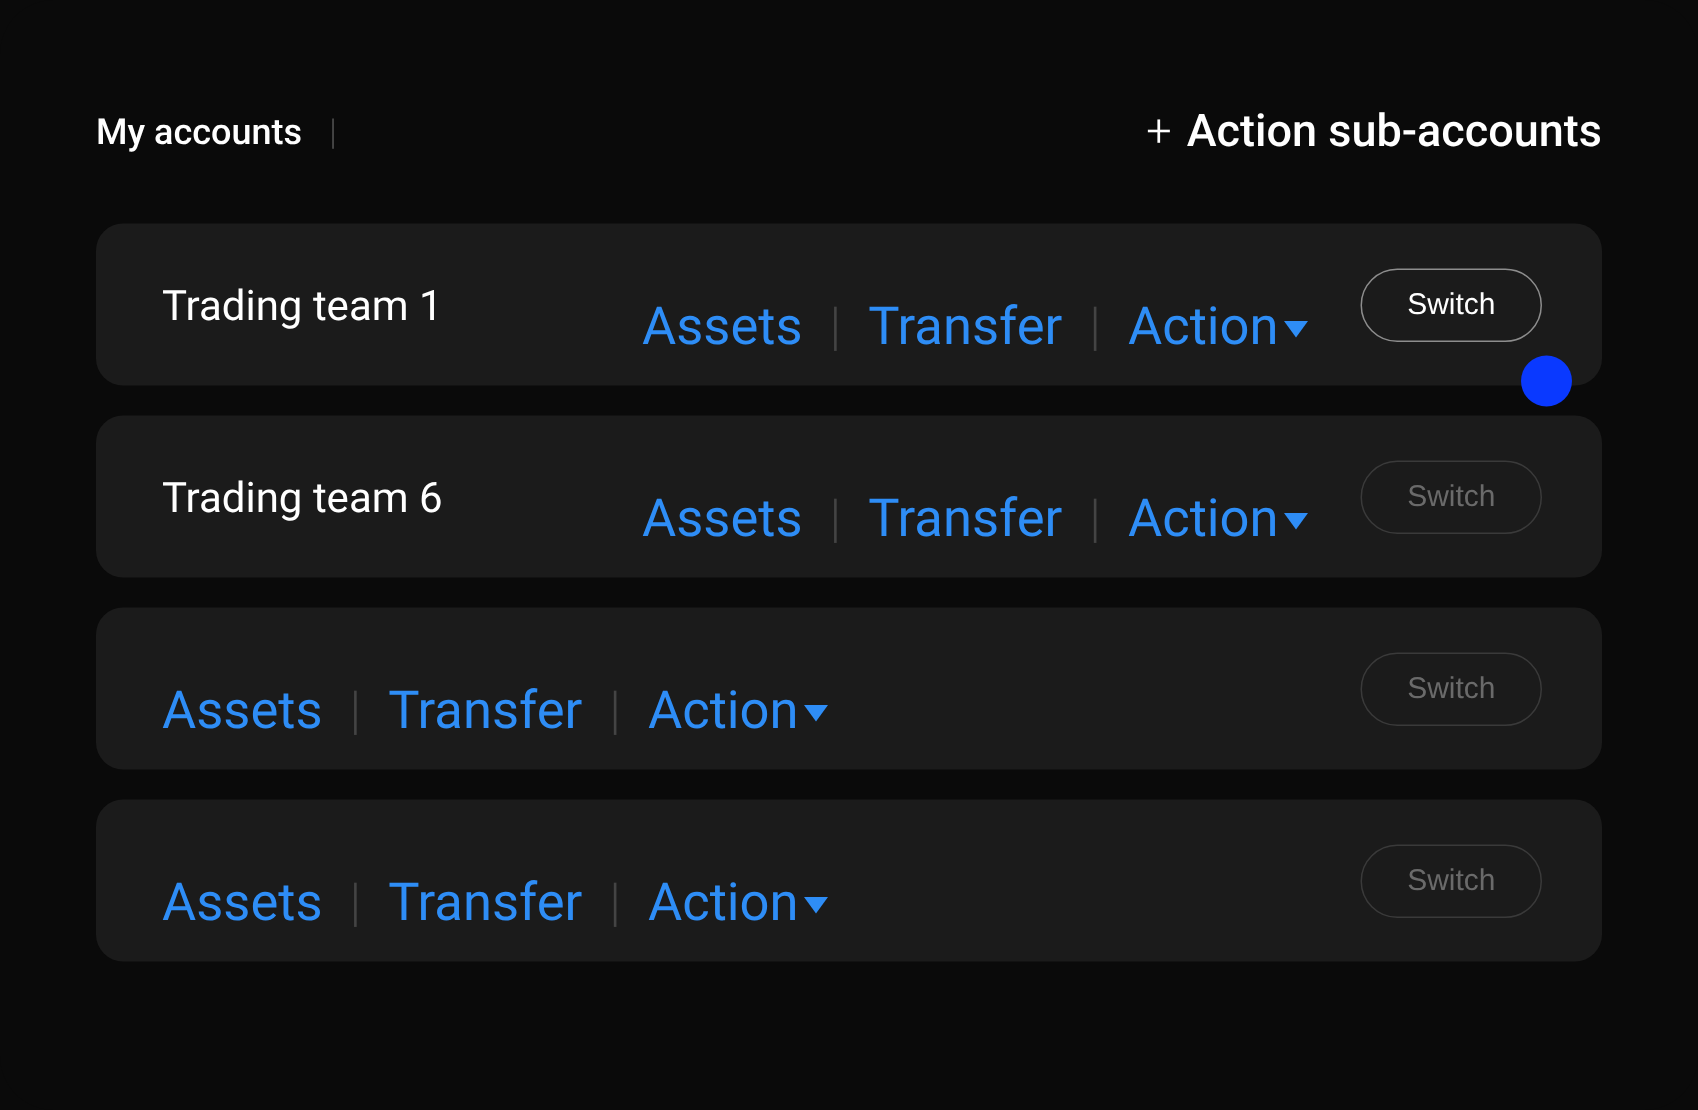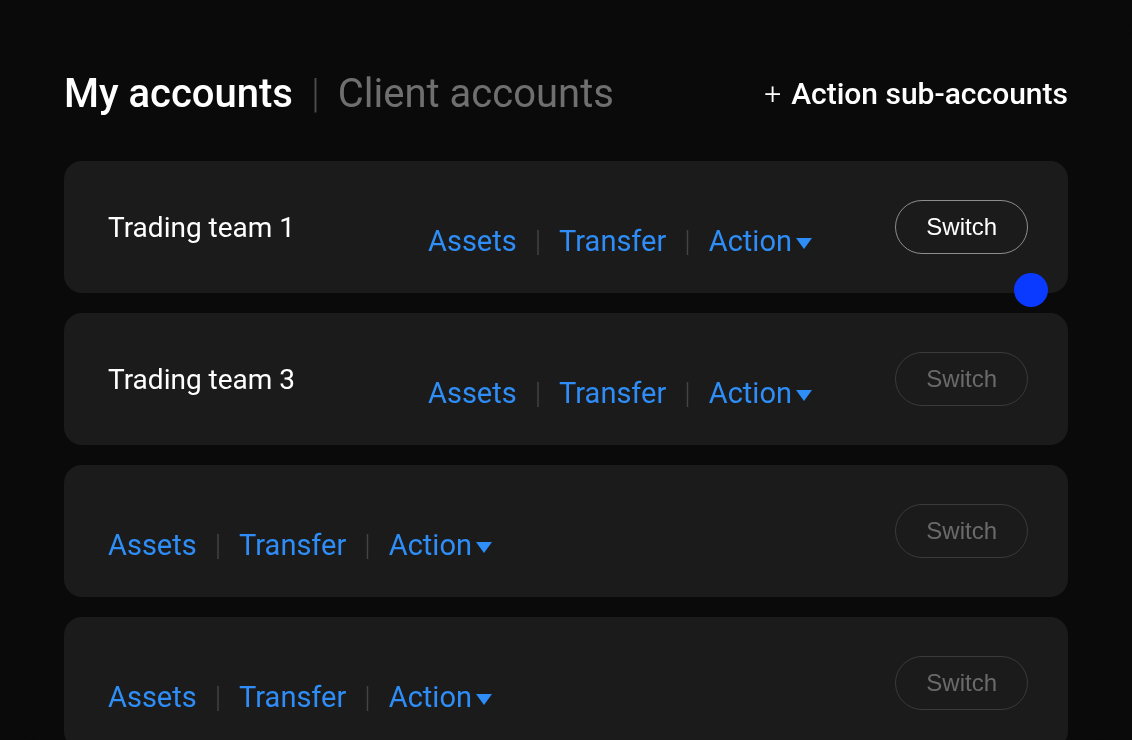--- a/index.html
+++ b/index.html
@@ -21,76 +21,76 @@
   .header {
     display: flex;
     align-items: center;
     justify-content: space-between;
     margin-bottom: 44px;
   }
   .tabs {
     display: flex;
     align-items: center;
     gap: 18px;
-    font-size: 40px;
+    font-size: 24px;
   }
   .tab-active { color: #ffffff; font-weight: 500; }
   .tab-inactive { color: #6f6f6f; font-weight: 400; }
   .tab-sep { color: #4a4a4a; font-weight: 300; }
   .create-btn {
     display: flex;
     align-items: center;
     gap: 10px;
     color: #ffffff;
     font-size: 30px;
     font-weight: 500;
     cursor: pointer;
   }
   .plus { font-size: 30px; font-weight: 300; line-height: 1; }
   .rows { display: flex; flex-direction: column; gap: 20px; }
   .row {
     background: #1b1b1b;
     border-radius: 18px;
-    height: 132px;
+    height: 108px;
     display: flex;
     align-items: center;
     padding: 0 40px 0 44px;
     position: relative;
     justify-content: flex-end;
   }
   .row-name {
     color: #ffffff;
     font-size: 28px;
     font-weight: 400;
     width: 320px;
     flex-shrink: 0;
   }
   .row-links {
     display: flex;
     align-items: center;
     gap: 18px;
-    font-size: 29px;
+    font-size: 35px;
     margin-top: 28px;
   }
   .link { color: #2e8df6; cursor: pointer; }
   .link-sep { color: #444444; font-weight: 300; }
   .action-wrap { display: inline-flex; align-items: center; gap: 4px; }
   .chevron {
     width: 0; height: 0;
     border-left: 8px solid transparent;
     border-right: 8px solid transparent;
     border-top: 11px solid #2e8df6;
     margin-top: 4px;
   }
   .row-spacer { flex: 1; }
   .switch-btn {
     border: 1.5px solid;
     border-radius: 999px;
     padding: 12px 30px;
-    font-size: 24px;
+    font-size: 20px;
     font-weight: 500;
     background: transparent;
     cursor: pointer;
   }
   .switch-active { color: #ffffff; border-color: #8d8d8d; }
   .switch-inactive { color: #6a6a6a; border-color: #3a3a3a; font-weight: 400; }
   .dot {
     position: absolute;
     right: 20px;
     bottom: -14px;
@@ -102,21 +102,20 @@
 </style>
 </head>
 <body>
 
 <div class="panel">
 
   <div class="header">
     <div class="tabs">
       <span class="tab-active">My accounts</span>
       <span class="tab-sep">|</span>
-      <span class="tab-inactive">Client accounts</span>
     </div>
     <div class="create-btn">
       <span class="plus">+</span>
       <span>Action sub-accounts</span>
     </div>
   </div>
 
   <div class="rows">
 
     <div class="row">
@@ -130,21 +129,21 @@
           <span>Action</span>
           <span class="chevron"></span>
         </span>
       </div>
       <div class="row-spacer"></div>
       <button class="switch-btn switch-active">Switch</button>
       <div class="dot"></div>
     </div>
 
     <div class="row">
-      <div class="row-name">Trading team 3</div>
+      <div class="row-name">Trading team 6</div>
       <div class="row-links">
         <span class="link">Assets</span>
         <span class="link-sep">|</span>
         <span class="link">Transfer</span>
         <span class="link-sep">|</span>
         <span class="link action-wrap">
           <span>Action</span>
           <span class="chevron"></span>
         </span>
       </div>

